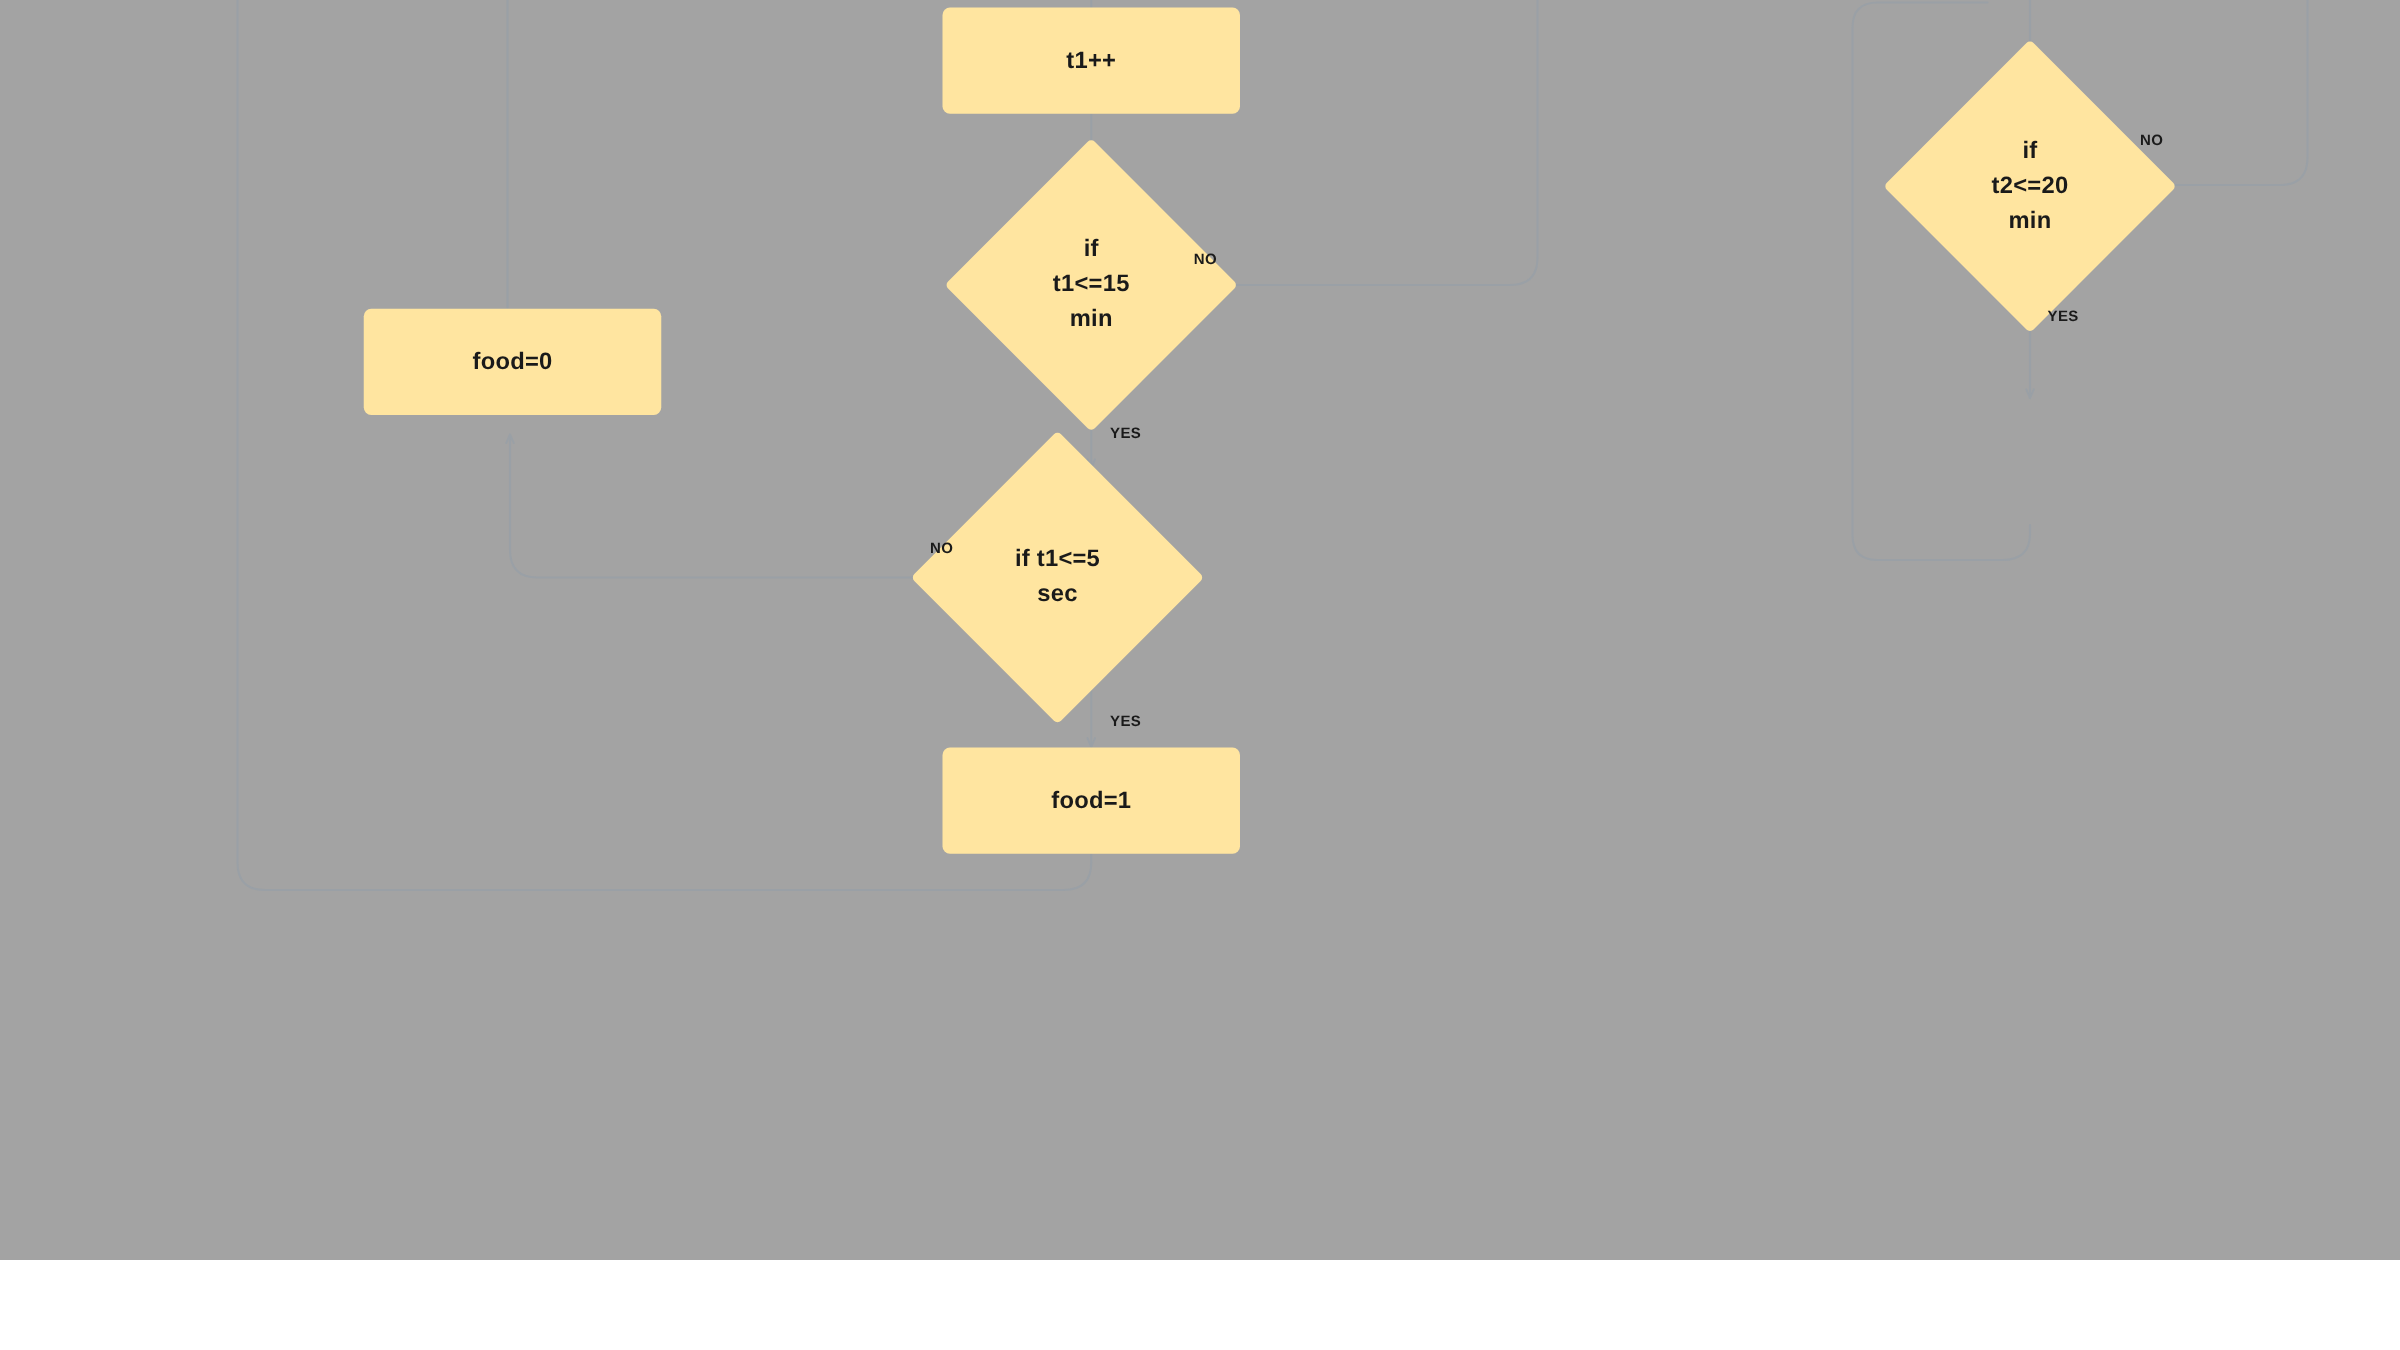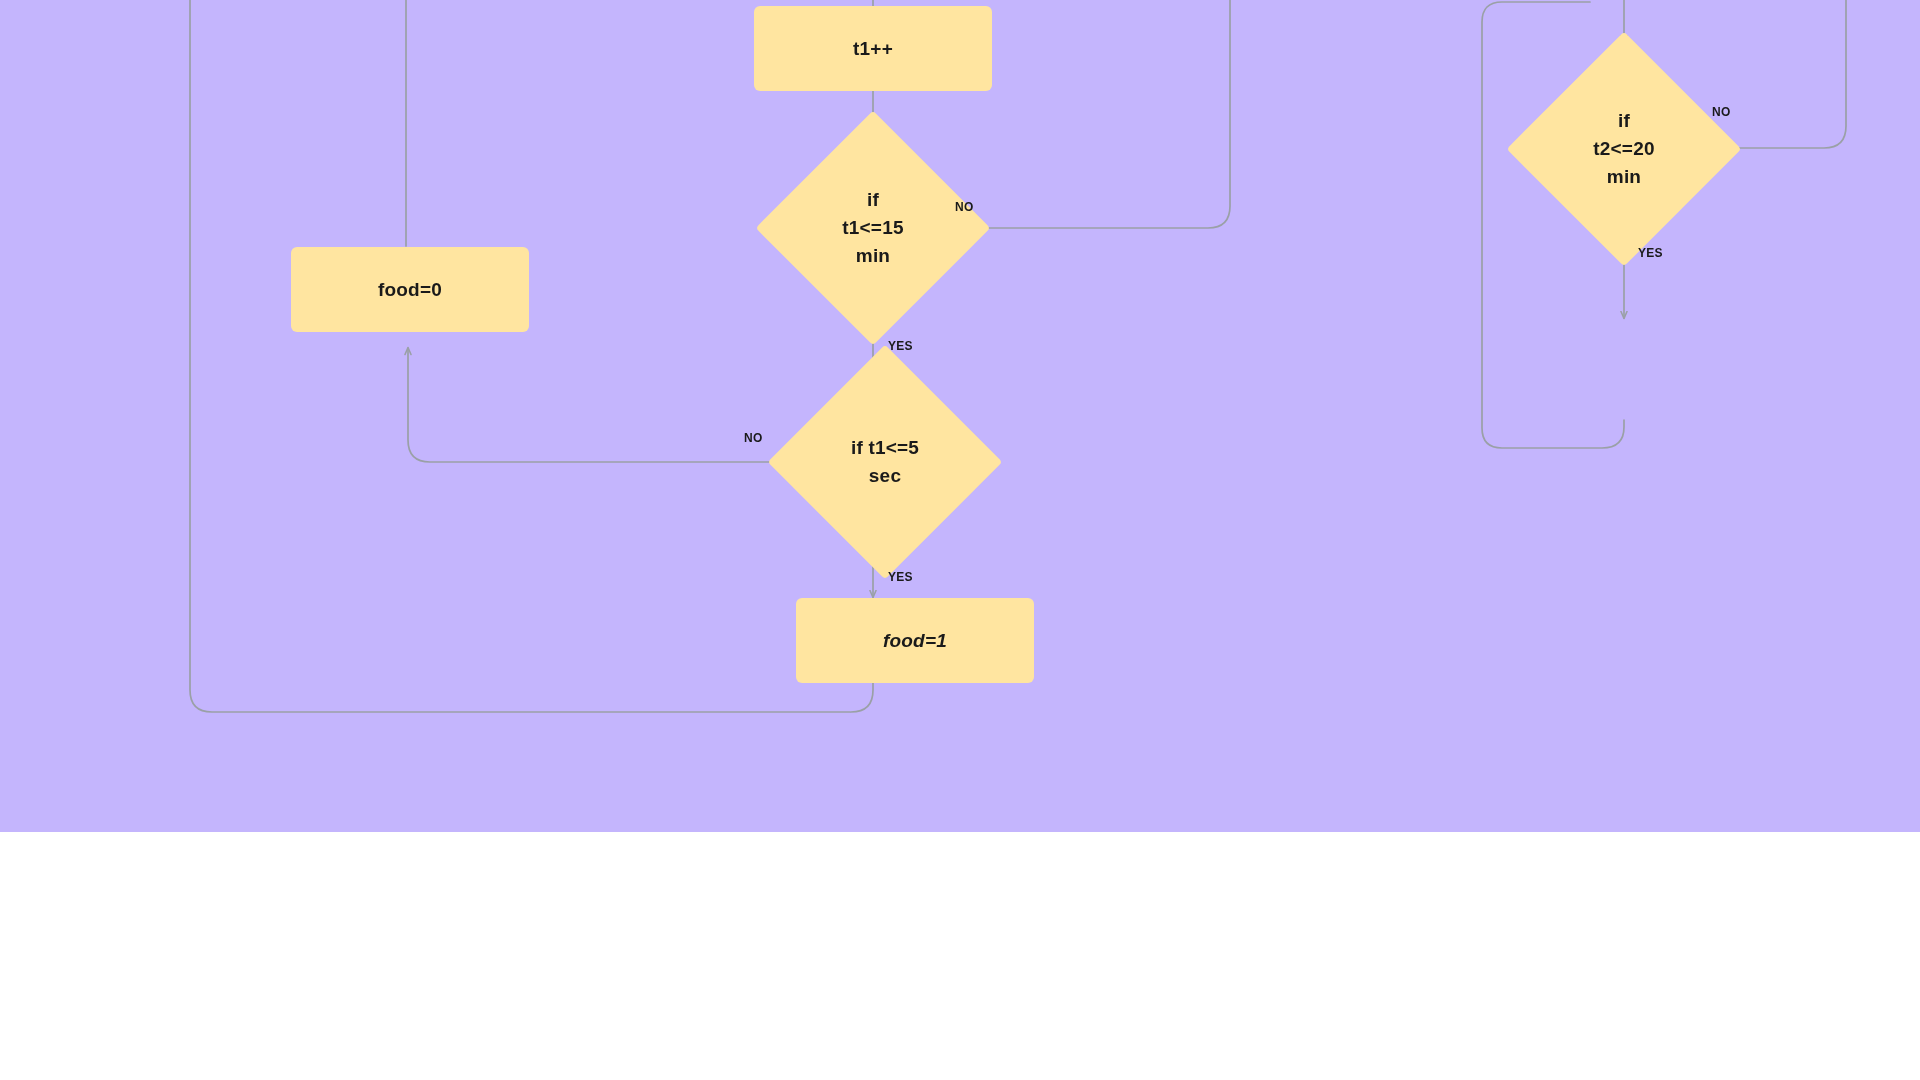--- a/index.html
+++ b/index.html
@@ -8,22 +8,22 @@
     padding: 0;
     background: #ffffff;
     width: 1920px;
     height: 1080px;
     overflow: hidden;
     font-family: "Liberation Sans", sans-serif;
   }
   #canvas {
     position: relative;
     width: 1920px;
-    height: 832px;
-    background: #c4b5fd;
+    height: 1008px;
+    background: #a3a3a3;
   }
   #edges {
     position: absolute;
     left: 0;
     top: 0;
     width: 1920px;
     height: 1080px;
     pointer-events: none;
   }
   .node {
@@ -117,33 +117,33 @@
 
   <div class="node decision" style="left:790px; top:145px; width:166px; height:166px;">
     <span class="dshape"></span>
     <span class="dlabel">
       <span>if</span><br>
       <span>t1&lt;=15</span><br>
       <span>min</span>
     </span>
   </div>
 
-  <div class="node decision" style="left:802px; top:379px; width:166px; height:166px;">
+  <div class="node decision" style="left:763px; top:379px; width:166px; height:166px;">
     <span class="dshape"></span>
     <span class="dlabel">
       <span>if t1&lt;=5</span><br>
       <span>sec</span>
     </span>
   </div>
 
   <div class="node process" style="left:291px; top:247px; width:238px; height:85px;text-align:center;">
     <span>food=0</span>
   </div>
 
-  <div class="node process" style="left:796px; top:598px; width:238px; height:85px;font-style:italic;">
+  <div class="node process" style="left:754px; top:598px; width:238px; height:85px;">
     <span>food=1</span>
   </div>
 
   <div class="node decision" style="left:1541px; top:66px; width:166px; height:166px;">
     <span class="dshape"></span>
     <span class="dlabel">
       <span>if</span><br>
       <span>t2&lt;=20</span><br>
       <span>min</span>
     </span>

